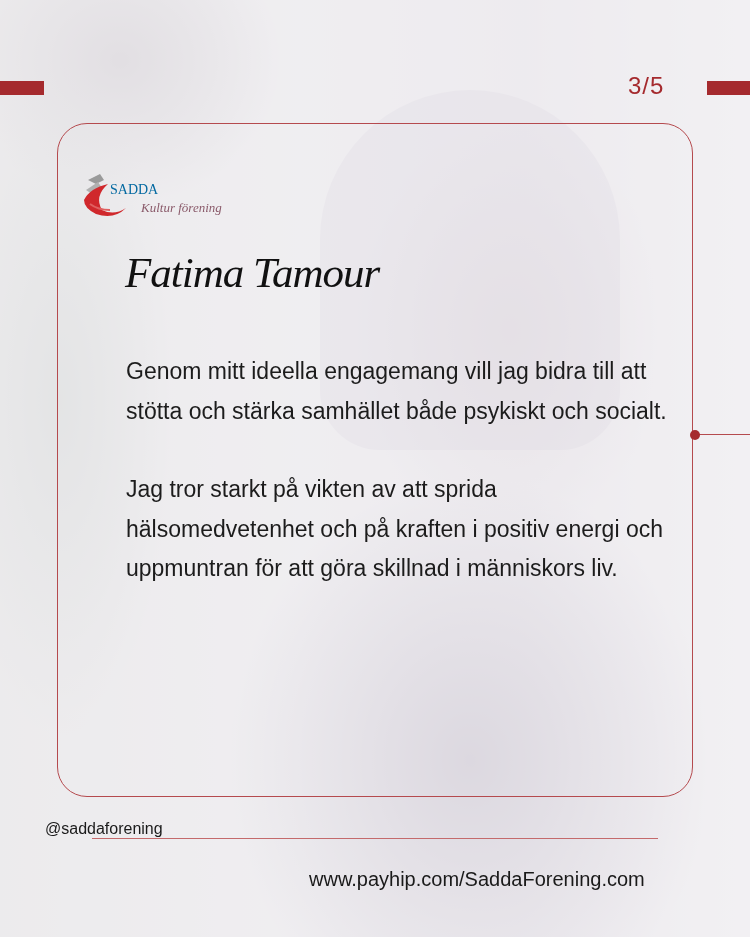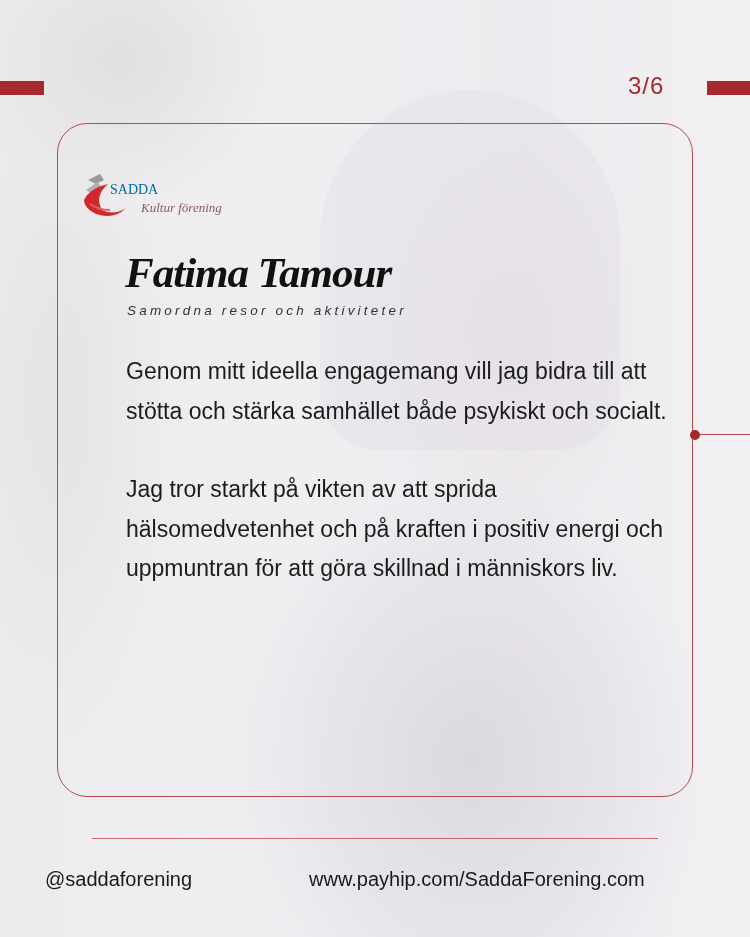--- a/index.html
+++ b/index.html
@@ -16,54 +16,53 @@
   .hood{position:absolute;left:320px;top:90px;width:300px;height:360px;border-radius:150px 150px 60px 60px;
     background:rgba(130,110,150,0.18);}
   .bar{position:absolute;height:14px;background:#a52a2e;}
   .page-num{position:absolute;left:628px;top:72px;font-size:24px;color:#a52a2e;letter-spacing:1px;}
   .card{position:absolute;left:57px;top:123px;width:636px;height:674px;border:1px solid #b54a4e;border-radius:30px;box-sizing:border-box;}
   .dot{position:absolute;left:690px;top:430px;width:10px;height:10px;border-radius:50%;background:#a52a2e;}
   .side-line{position:absolute;left:698px;top:434px;width:52px;height:1px;background:#b54a4e;}
   .logo{position:absolute;left:80px;top:170px;width:120px;height:50px;}
   .logo-text{position:absolute;left:110px;top:182px;font-family:"Liberation Serif",serif;font-size:14px;color:#0369a1;}
   .logo-sub{position:absolute;left:141px;top:200px;font-family:"Liberation Serif",serif;font-style:italic;font-size:13px;color:#8a5a6a;}
-  .name{position:absolute;left:125px;top:248px;font-family:"Liberation Serif",serif;font-weight:bold;font-style:italic;font-size:43px;color:#111;letter-spacing:-1px;text-align:center;}
+  .name{position:absolute;left:125px;top:248px;font-family:"Liberation Serif",serif;font-weight:normal;font-style:italic;font-size:43px;color:#111;letter-spacing:-1px;text-align:center;}
   .role{position:absolute;left:127px;top:303px;font-style:italic;font-size:13.5px;line-height:15px;letter-spacing:3.2px;color:#333;}
   .body{position:absolute;left:126px;top:352px;width:560px;font-size:23px;line-height:39.5px;color:#1c1c1c;}
   .body p{margin:0 0 39px 0;}
   .foot-line{position:absolute;left:92px;top:838px;width:566px;height:1px;background:#c46a6c;}
-  .handle{position:absolute;left:45px;top:868px;font-size:20px;color:#1a1a1a;}
+  .handle{position:absolute;left:45px;top:820px;font-size:16px;color:#1a1a1a;}
   .url{position:absolute;left:309px;top:868px;font-size:20px;color:#1a1a1a;}
 </style>
 </head>
 <body>
 
 <div class="hood"></div>
 <div class="veil"></div>
 
 <div class="bar" style="left:0;top:81px;width:44px;"></div>
-<div class="page-num">3/6</div>
+<div class="page-num">3/5</div>
 <div class="bar" style="left:707px;top:81px;width:43px;"></div>
 
 <div class="card"></div>
 <div class="side-line"></div>
 <div class="dot"></div>
 
 <svg class="logo" viewBox="0 0 120 50">
   <path d="M8 10 L20 4 L24 10 L16 14 Z" fill="#9a9a9a"></path>
   <path d="M6 20 L18 12 L22 18 L12 24 Z" fill="#b0b0b0"></path>
   <path d="M4 30 Q10 18 28 14 Q14 26 22 40 Q34 46 46 38 Q34 50 16 44 Q4 38 4 30 Z" fill="#d0282c"></path>
   <path d="M10 34 Q18 40 30 40" stroke="#e06060" stroke-width="2" fill="none"></path>
 </svg>
 <div class="logo-text">SADDA</div>
 <div class="logo-sub">Kultur förening</div>
 
 <div class="name">Fatima Tamour</div>
 <div class="role">
-  <div>Samordna resor och aktiviteter</div>
 </div>
 
 <div class="body">
   <p>Genom mitt ideella engagemang vill jag bidra till att stötta och stärka samhället både psykiskt och socialt.</p>
   <p>Jag tror starkt på vikten av att sprida hälsomedvetenhet och på kraften i positiv energi och uppmuntran för att göra skillnad i människors liv.</p>
 </div>
 
 <div class="foot-line"></div>
 <div class="handle">@saddaforening</div>
 <div class="url">www.payhip.com/SaddaForening.com</div>

